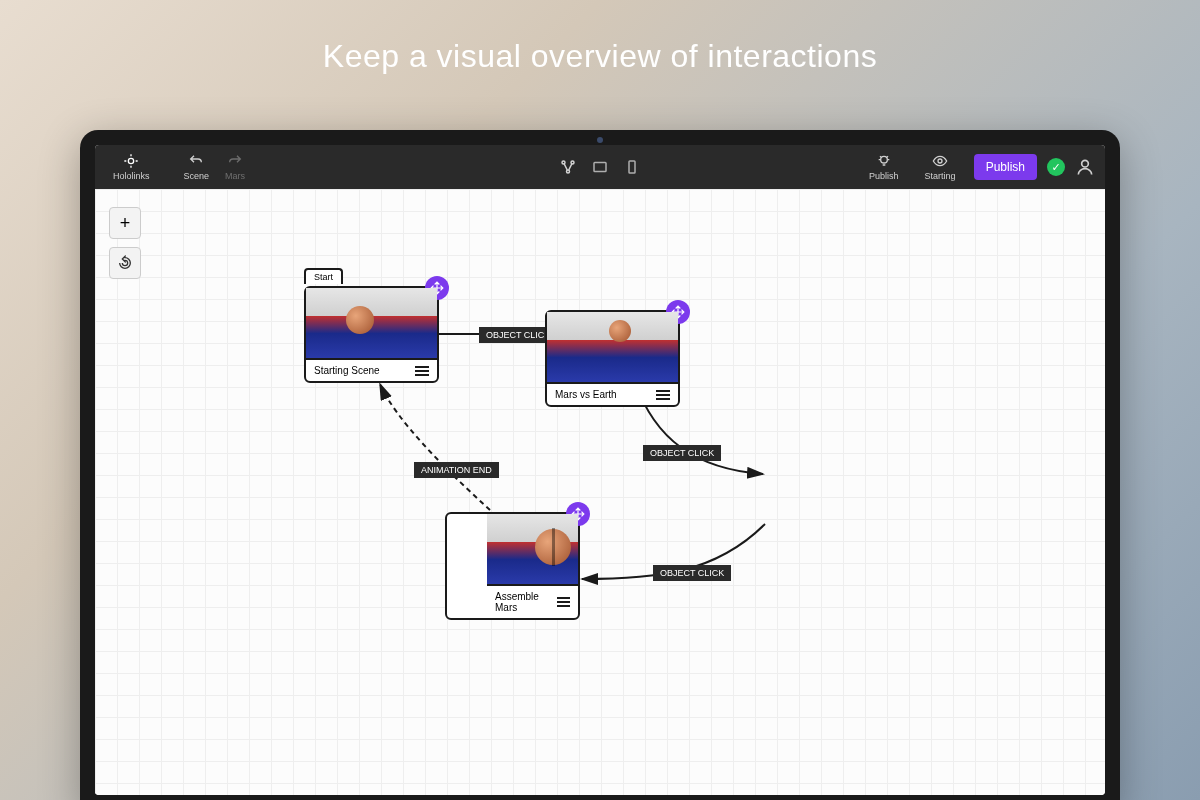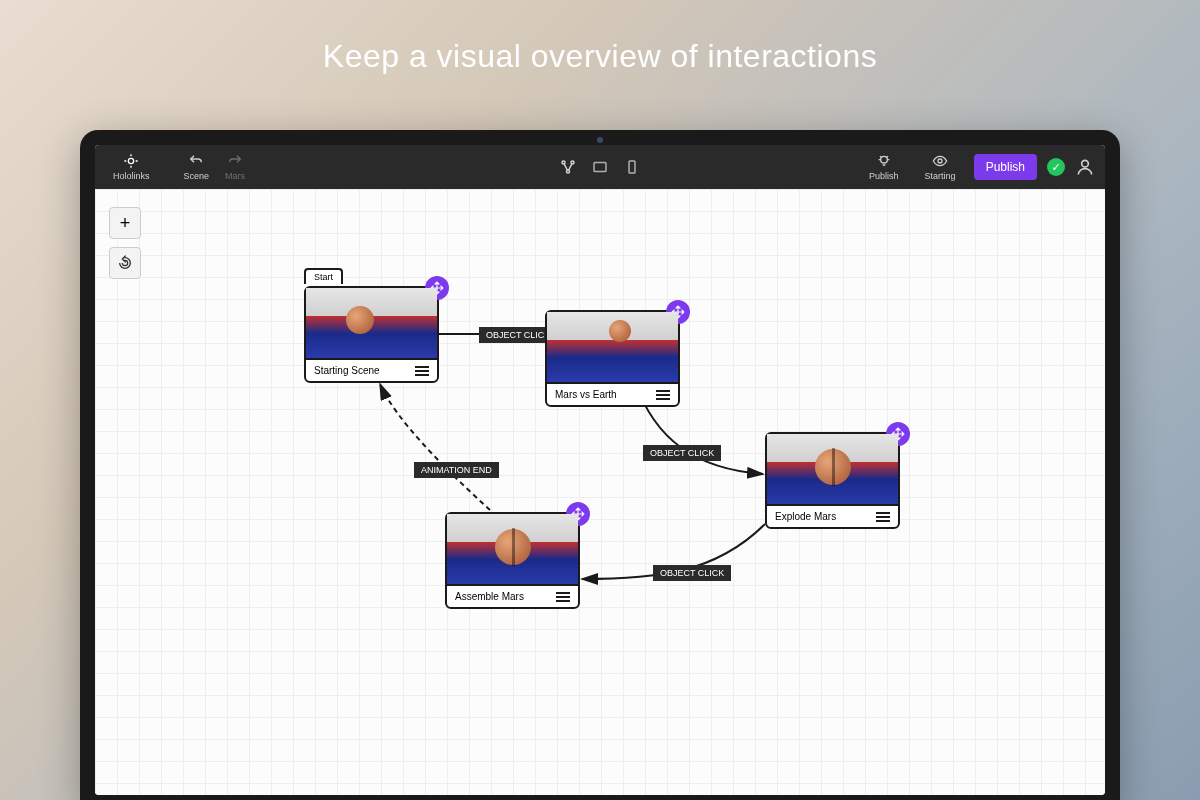--- a/index.html
+++ b/index.html
@@ -184,21 +184,21 @@
 }
 svg.edges {
   position: absolute;
   top: 0; left: 0;
   width: 100%; height: 100%;
   pointer-events: none;
 }
 .n1 { top: 97px; left: 209px; }
 .n2 { top: 97px; left: 450px; margin-top: 24px; }
 .n3 { top: 243px; left: 670px; }
-.n4 { top: 323px; left: 350px; }
+.n4 { top: 323px; left: 350px; padding-left: 40px; }
 </style>
 </head>
 <body>
 
 <div class="headline">Keep a visual overview of interactions</div>
 
 <div class="laptop-frame">
   <div class="camera"></div>
   <div class="screen">
 
@@ -321,34 +321,20 @@
         </div>
         <div class="thumb">
             <div class="planet"></div>
           </div>
         <div class="label">
           <span>Mars vs Earth</span>
           <div class="hamburger"></div>
         </div>
       </div>
 
-      <div class="node n3">
-        <div class="move-handle">
-          <svg viewBox="0 0 24 24" fill="none" stroke="#fff" stroke-width="2">
-              <path d="M12 2v20M2 12h20M8 6l4-4 4 4M8 18l4 4 4-4M6 8l-4 4 4 4M18 8l4 4-4 4"></path>
-            </svg>
-        </div>
-        <div class="thumb">
-            <div class="planet"></div>
-          </div>
-        <div class="label">
-          <span>Explode Mars</span>
-          <div class="hamburger"></div>
-        </div>
-      </div>
 
       <div class="node n4">
         <div class="move-handle">
           <svg viewBox="0 0 24 24" fill="none" stroke="#fff" stroke-width="2">
               <path d="M12 2v20M2 12h20M8 6l4-4 4 4M8 18l4 4 4-4M6 8l-4 4 4 4M18 8l4 4-4 4"></path>
             </svg>
         </div>
         <div class="thumb">
             <div class="planet"></div>
           </div>

